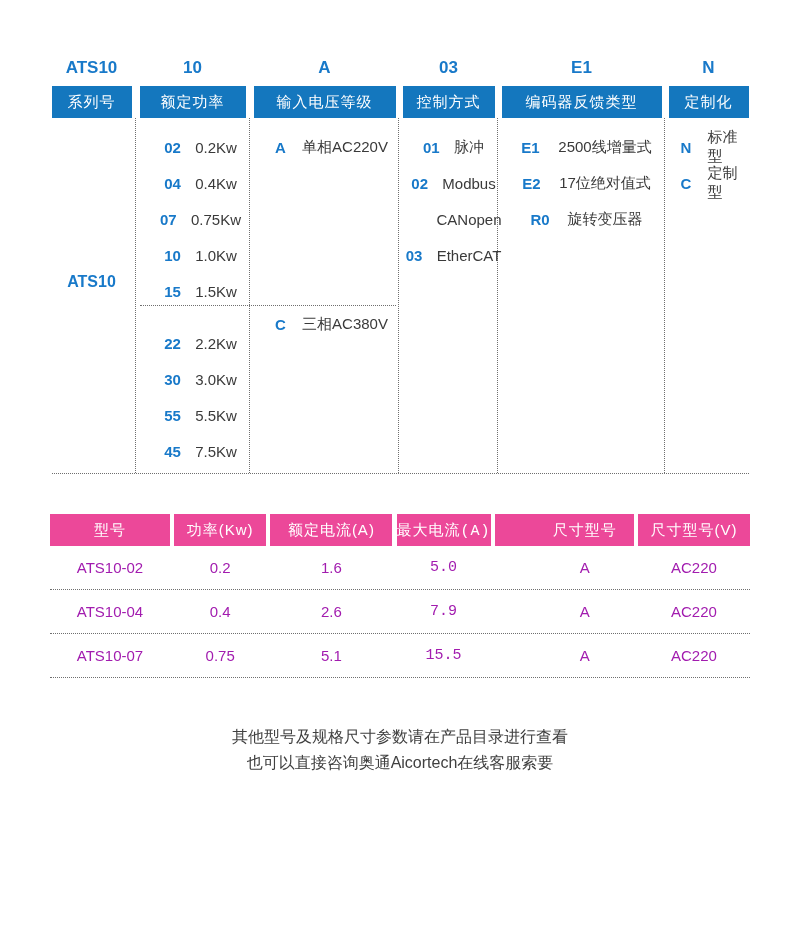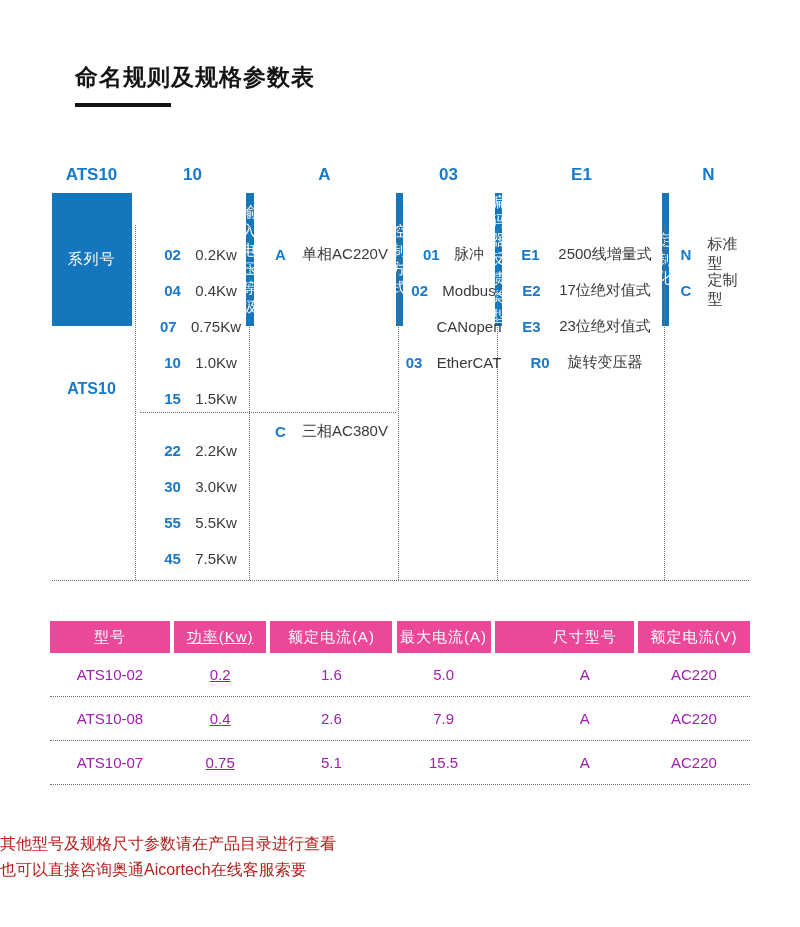--- a/index.html
+++ b/index.html
@@ -41,56 +41,53 @@
   .c6 .code{min-width:16px;}
   .item .label{color:#3a3a3a;}
 
   
   .spec{width:700px;margin:40px auto 0 auto;}
   .spec-head{display:flex;justify-content:space-between;}
   .spec-head .hbox{background:#ec4899;color:#fff;height:32px;font-size:15px;
     display:flex;align-items:center;justify-content:center;letter-spacing:1px;}
   .spec-row{display:flex;justify-content:space-between;height:43px;align-items:center;
     border-bottom:1px dotted #6f6f6f;font-size:15px;color:#a21caf;}
-  .cw0{width:120px;} .cw1{width:92px;text-decoration:underline;} .cw2{width:122px;}
-  .cw3{width:94px;} .cw4{width:98px;padding-left:41px;} .cw5{width:112px;}
+  .cw0{width:120px;} .cw1{width:92px;} .cw2{width:122px;}
+  .cw3{width:94px;font-family:Liberation Mono, monospace;} .cw4{width:98px;padding-left:41px;} .cw5{width:112px;}
   .cell{text-align:center;}
 
   
-  .footer{margin-top:46px;text-align:left;font-size:16px;line-height:26px;color:#b91c1c;}
+  .footer{margin-top:46px;text-align:center;font-size:16px;line-height:26px;color:#404040;}
 </style>
 </head>
 <body>
 
 <div class="page">
 
-  <div class="title-wrap">
-    <div class="page-title">命名规则及规格参数表</div>
-    <div class="title-underline"></div>
-  </div>
 
   <div class="naming">
 
     <div class="ngrid code-row">
       <div class="code-cell">ATS10</div>
         <div></div>
       <div class="code-cell">10</div>
         <div></div>
       <div class="code-cell">A</div>
         <div></div>
       <div class="code-cell">03</div>
         <div></div>
       <div class="code-cell">E1</div>
         <div></div>
       <div class="code-cell">N</div>
     </div>
 
     <div class="ngrid head-row">
       <div class="head-cell">系列号</div>
         <div></div>
+      <div class="head-cell">额定功率</div>
         <div></div>
       <div class="head-cell">输入电压等级</div>
         <div></div>
       <div class="head-cell">控制方式</div>
         <div></div>
       <div class="head-cell">编码器反馈类型</div>
         <div></div>
       <div class="head-cell">定制化</div>
     </div>
 
@@ -182,24 +179,20 @@
         </div>
 
       <div class="col-body c5 pad-top">
         <div class="item">
             <span class="code">E1</span>
             <span class="label">2500线增量式</span>
           </div>
         <div class="item">
             <span class="code">E2</span>
             <span class="label">17位绝对值式</span>
-          </div>
-        <div class="item">
-            <span class="code">E3</span>
-            <span class="label">23位绝对值式</span>
           </div>
         <div class="item">
             <span class="code">R0</span>
             <span class="label">旋转变压器</span>
           </div>
       </div>
       <div>
           <div class="vline"></div>
         </div>
 
@@ -218,33 +211,33 @@
     </div>
   </div>
 
   <div class="spec">
     <div class="spec-head">
       <div class="hbox cw0">型号</div>
       <div class="hbox cw1">功率(Kw)</div>
       <div class="hbox cw2">额定电流(A)</div>
       <div class="hbox cw3">最大电流(A)</div>
       <div class="hbox cw4">尺寸型号</div>
-      <div class="hbox cw5">额定电流(V)</div>
+      <div class="hbox cw5">尺寸型号(V)</div>
     </div>
 
     <div class="spec-row">
       <div class="cell cw0">ATS10-02</div>
       <div class="cell cw1">0.2</div>
       <div class="cell cw2">1.6</div>
       <div class="cell cw3">5.0</div>
       <div class="cell cw4">A</div>
       <div class="cell cw5">AC220</div>
     </div>
     <div class="spec-row">
-      <div class="cell cw0">ATS10-08</div>
+      <div class="cell cw0">ATS10-04</div>
       <div class="cell cw1">0.4</div>
       <div class="cell cw2">2.6</div>
       <div class="cell cw3">7.9</div>
       <div class="cell cw4">A</div>
       <div class="cell cw5">AC220</div>
     </div>
     <div class="spec-row">
       <div class="cell cw0">ATS10-07</div>
       <div class="cell cw1">0.75</div>
       <div class="cell cw2">5.1</div>

